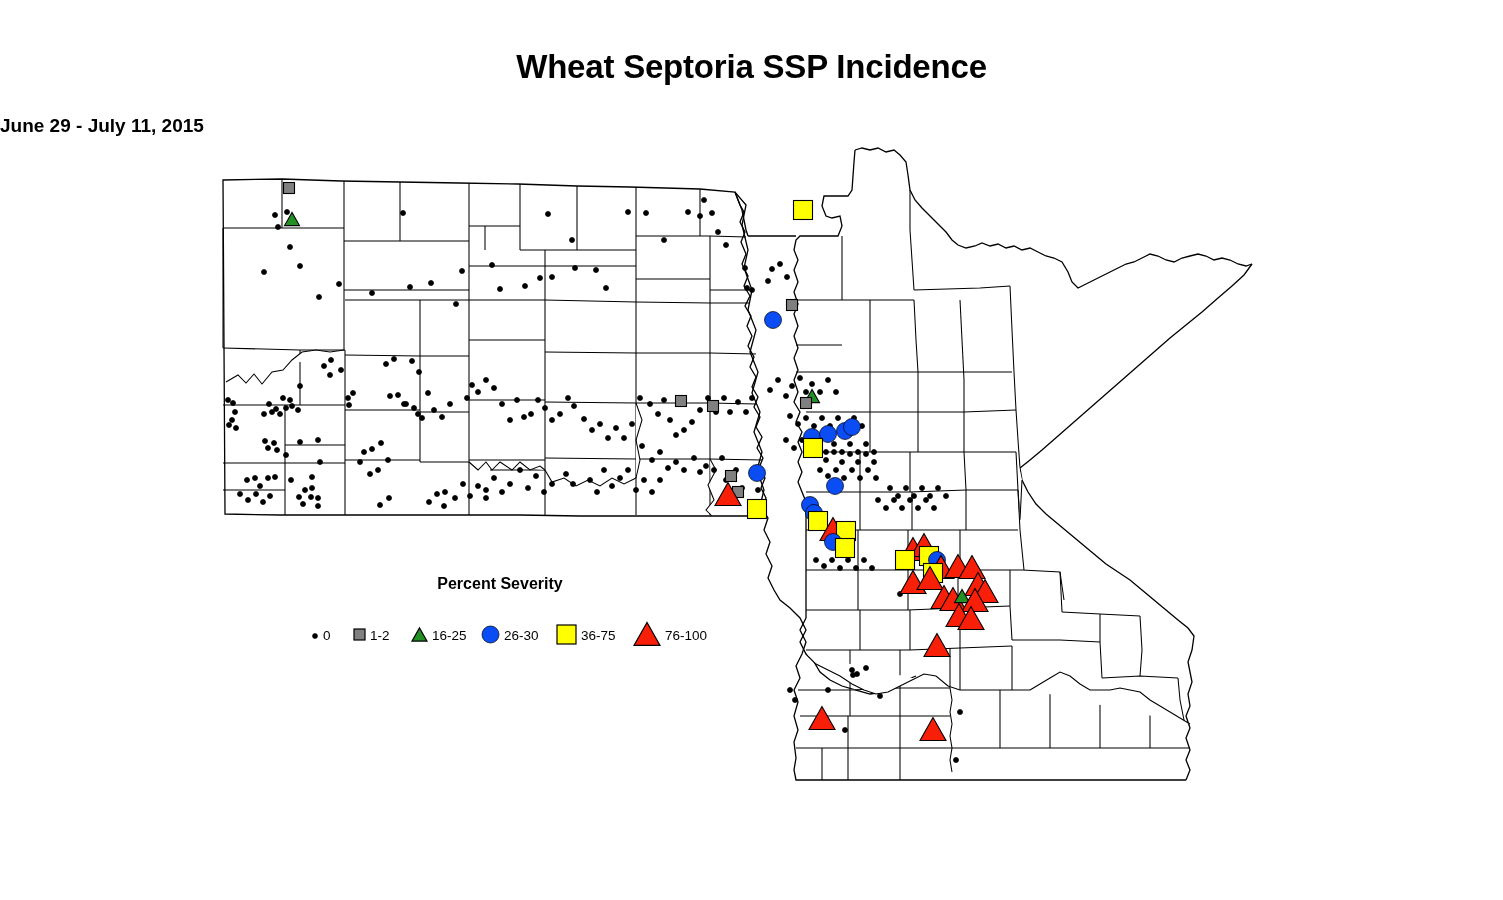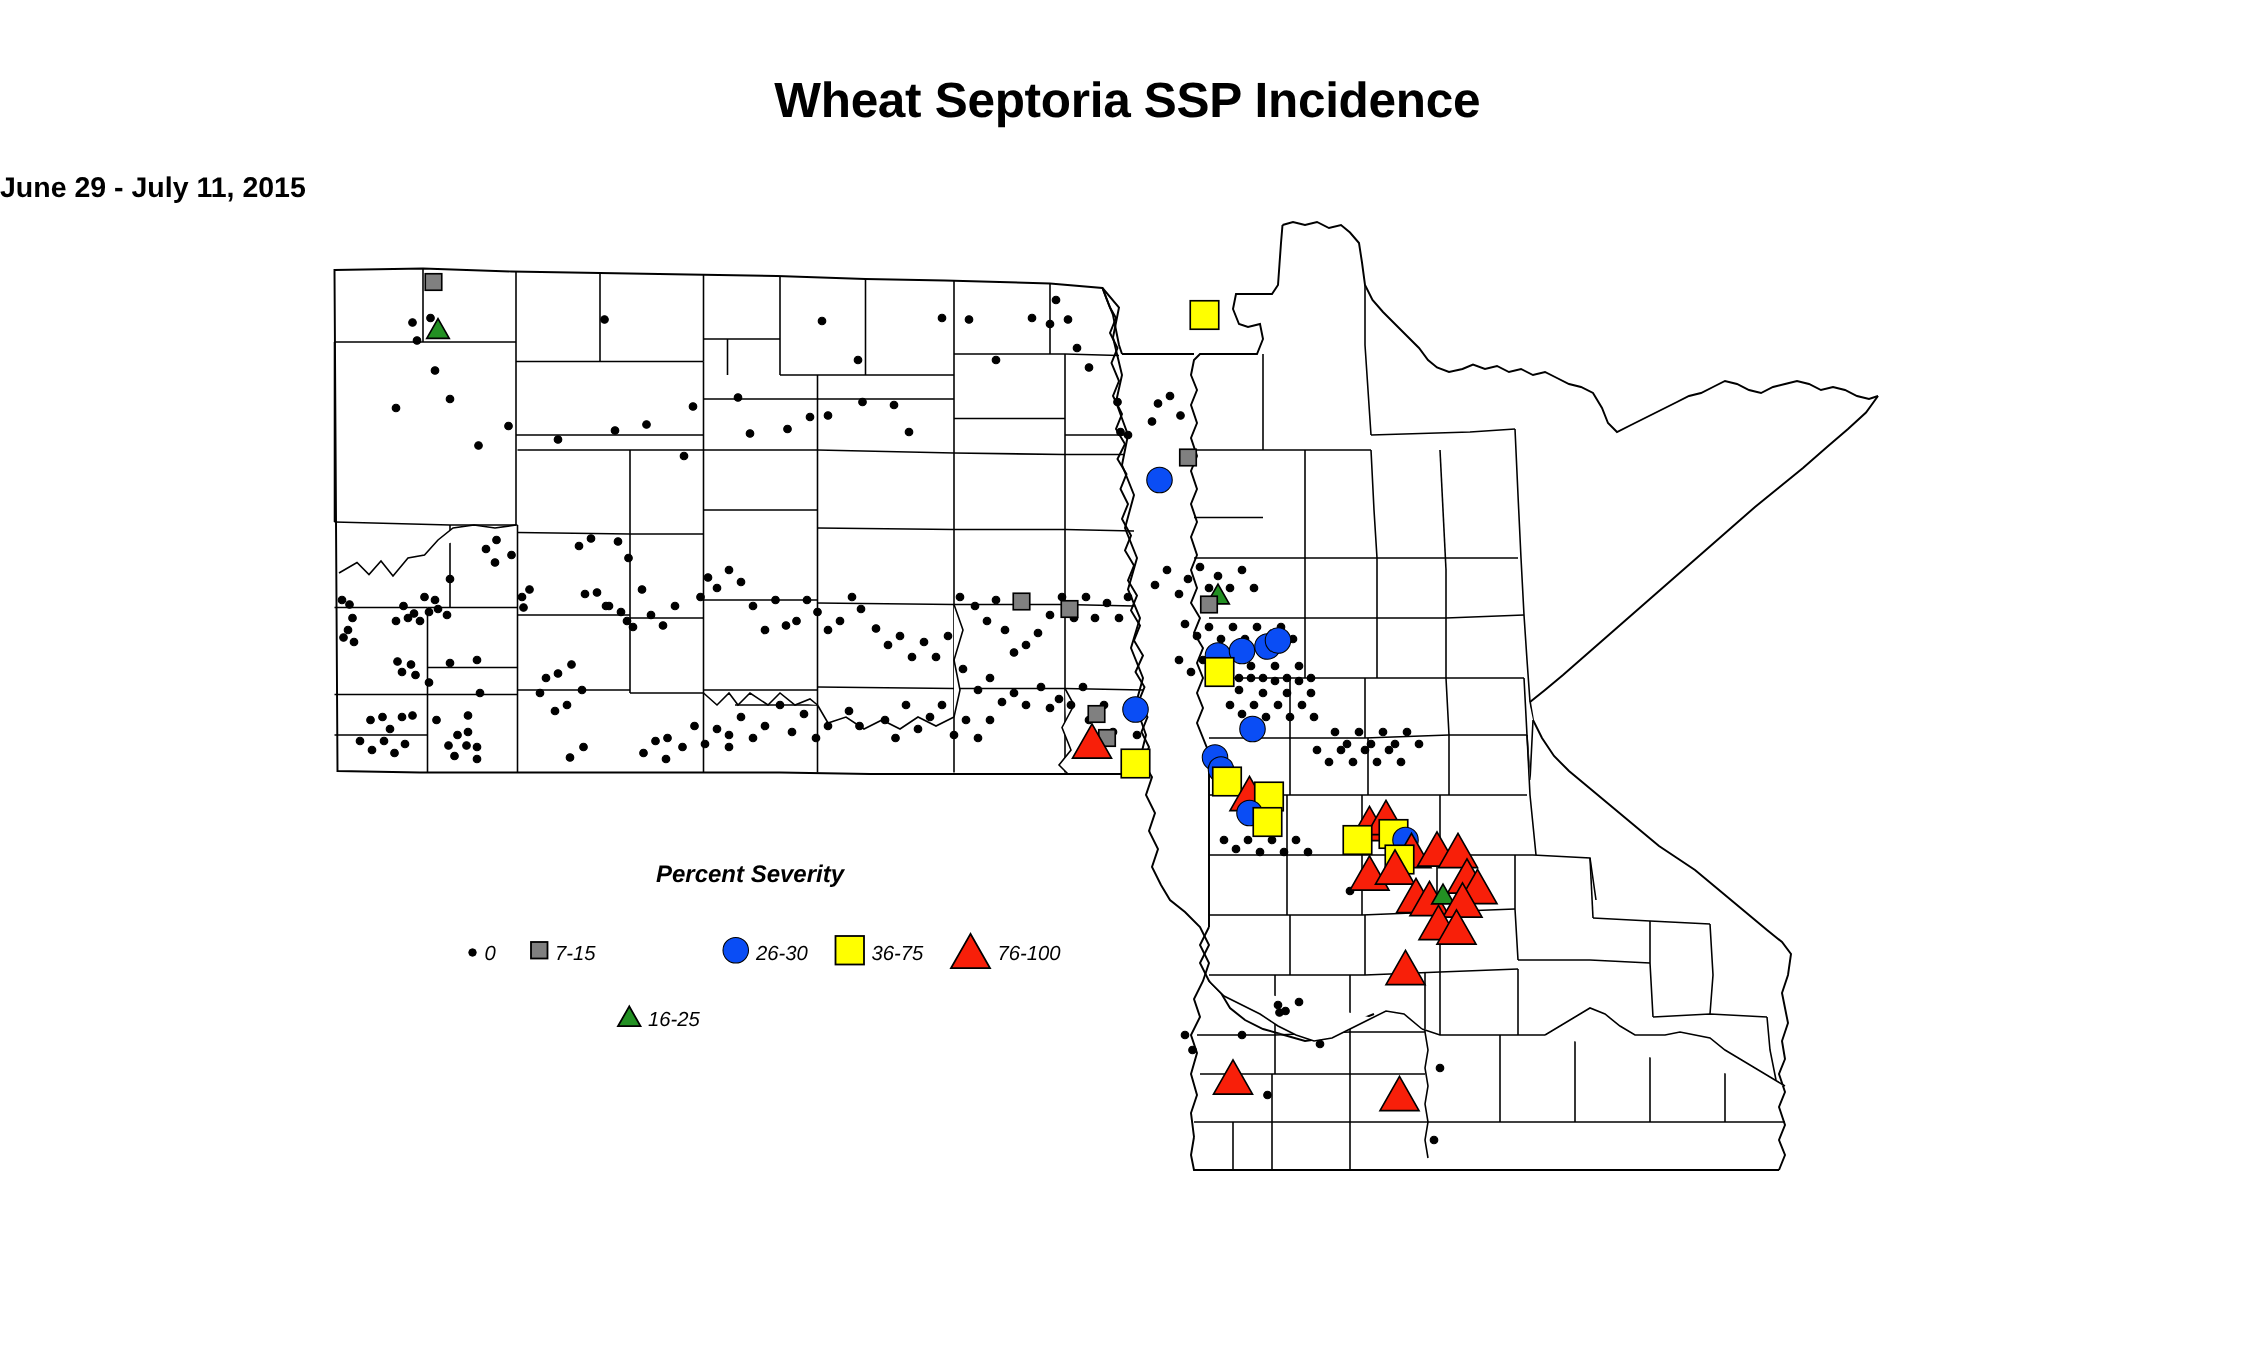--- a/index.html
+++ b/index.html
@@ -51,21 +51,20 @@
   }
   svg.mapsvg { display: block; }
   .county { fill: #ffffff; stroke: #000000; stroke-width: 1.05; vector-effect: non-scaling-stroke; }
   .stateline { fill: none; stroke: #000000; stroke-width: 1.3; vector-effect: non-scaling-stroke; }
   #legend {
     position: absolute;
     left: 300px;
     top: 575px;
     width: 420px;
     height: 80px;
-    font-style: italic;
   }
   #legend-title {
     position: absolute;
     left: 0;
     top: 0;
     width: 400px;
     text-align: center;
     font-size: 16px;
     font-weight: bold;
     color: #000000;
@@ -656,23 +655,23 @@
         <div class="legend-item" style="left: 10px;">
           <span class="sym"><svg width="10" height="10" viewBox="0 0 10 10">
               <circle cx="5" cy="5" r="2.5" fill="#000000" stroke="#000" stroke-width="0.6"></circle>
             </svg></span>
           <span class="legend-label">0</span>
         </div>
         <div class="legend-item" style="left: 52px;">
           <span class="sym"><svg width="15" height="15" viewBox="0 0 15 15">
               <rect x="2" y="2" width="11" height="11" fill="#808080" stroke="#000" stroke-width="1.2"></rect>
             </svg></span>
-          <span class="legend-label">7-15</span>
+          <span class="legend-label">1-2</span>
         </div>
-        <div class="legend-item" style="left: 110px; margin-top: 44px;">
+        <div class="legend-item" style="left: 110px;">
           <span class="sym"><svg width="19" height="19" viewBox="0 0 19 19">
               <polygon points="9.5,2.9000000000000004 2,16.1 17,16.1" fill="#239023" stroke="#000" stroke-width="1.2"></polygon>
             </svg></span>
           <span class="legend-label">16-25</span>
         </div>
         <div class="legend-item" style="left: 180px;">
           <span class="sym"><svg width="21" height="21" viewBox="0 0 21 21">
               <circle cx="10.5" cy="10.5" r="8.5" fill="#0a4df5" stroke="#000" stroke-width="0.7"></circle>
             </svg></span>
           <span class="legend-label">26-30</span>

